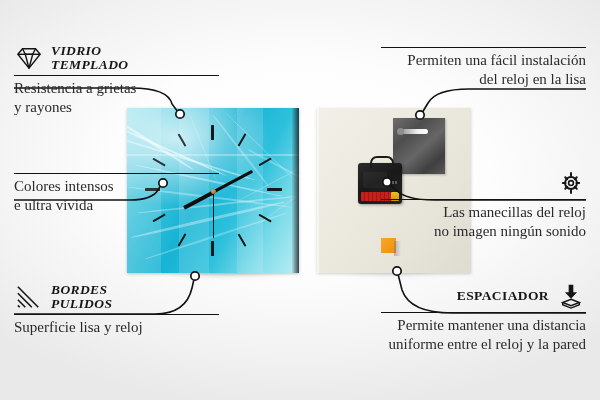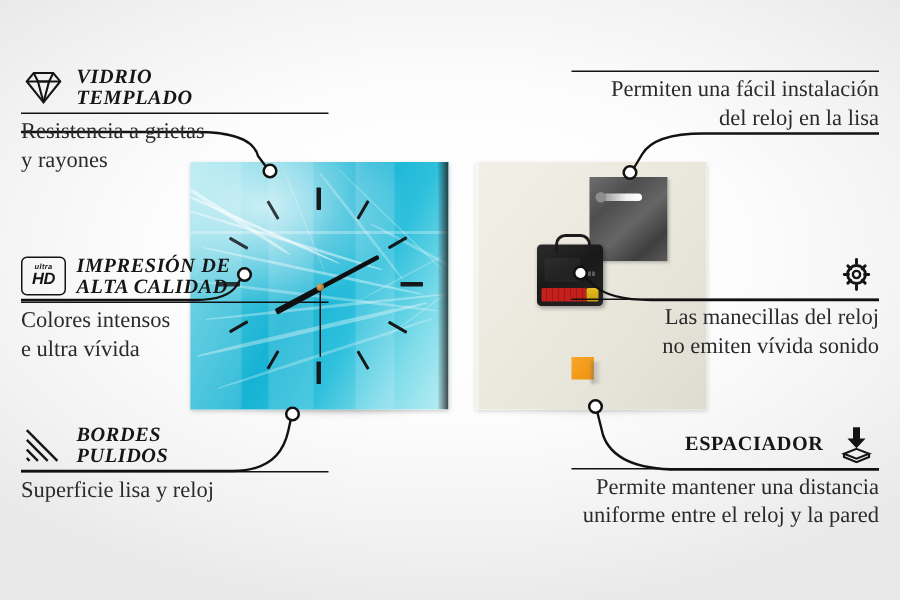--- a/index.html
+++ b/index.html
@@ -257,30 +257,20 @@
         <span class="t1">VIDRIO</span>
         <span class="t2">TEMPLADO</span>
       </span>
     </div>
     <div class="rule"></div>
     <div class="desc">Resistencia a grietas
 y rayones</div>
   </div>
 
   <div class="feat left" style="left:14px;top:170px;">
-    <div class="row">
-      <span class="hdbox">
-        <span class="u">ultra</span>
-        <span class="h">HD</span>
-      </span>
-      <span class="titles">
-        <span class="t1">IMPRESIÓN DE</span>
-        <span class="t2">ALTA CALIDAD</span>
-      </span>
-    </div>
     <div class="rule"></div>
     <div class="desc">Colores intensos
 e ultra vívida</div>
   </div>
 
   <div class="feat left" style="left:14px;top:283px;">
     <div class="row">
       <span class="ico">
         <svg viewBox="0 0 32 28">
             <g stroke="#141414" stroke-width="1.7" fill="none">
@@ -315,21 +305,21 @@
                    M9.8 7.8 l2.1 2.1 M20.1 18.1 l2.1 2.1
                    M22.2 7.8 l-2.1 2.1 M11.9 18.1 l-2.1 2.1"></path>
           <circle cx="16" cy="14" r="6.4" stroke-width="2.1"></circle>
           <circle cx="16" cy="14" r="2.6" stroke-width="1.7"></circle>
         </g>
           </svg>
       </span>
     </div>
     <div class="rule"></div>
     <div class="desc">Las manecillas del reloj
-no emiten vívida sonido</div>
+no imagen ningún sonido</div>
   </div>
 
   <div class="feat right" style="left:381px;top:283px;">
     <div class="row">
       <span class="titles">
         <span class="t1">ESPACIADOR</span>
       </span>
       <span class="ico">
         <svg viewBox="0 0 32 28">
           <path d="M13.5 2 h5 v8 h4 L16 17 L9.5 10 h4 Z" fill="#141414"></path>

